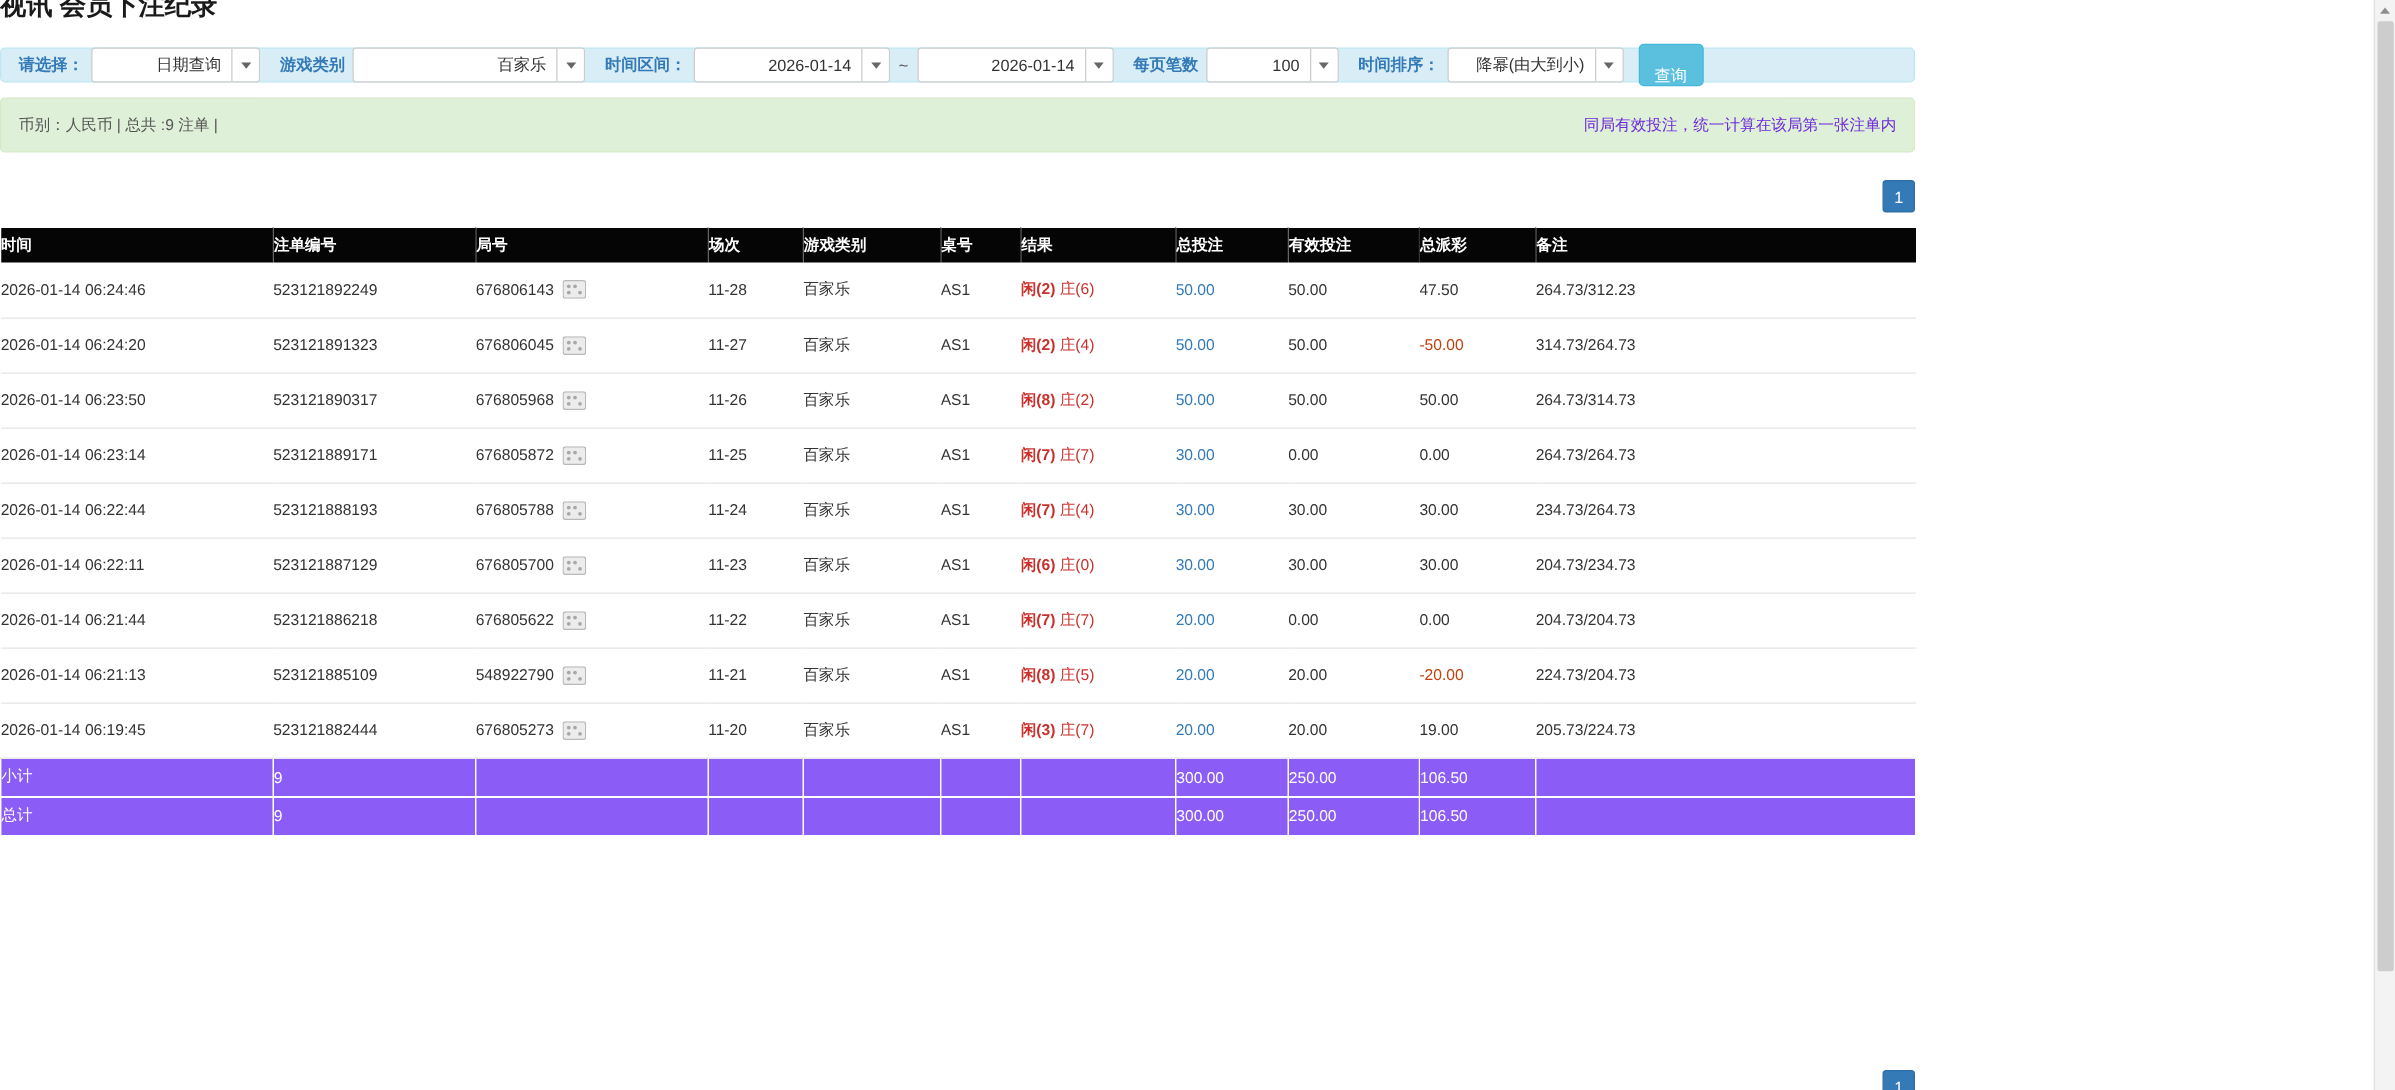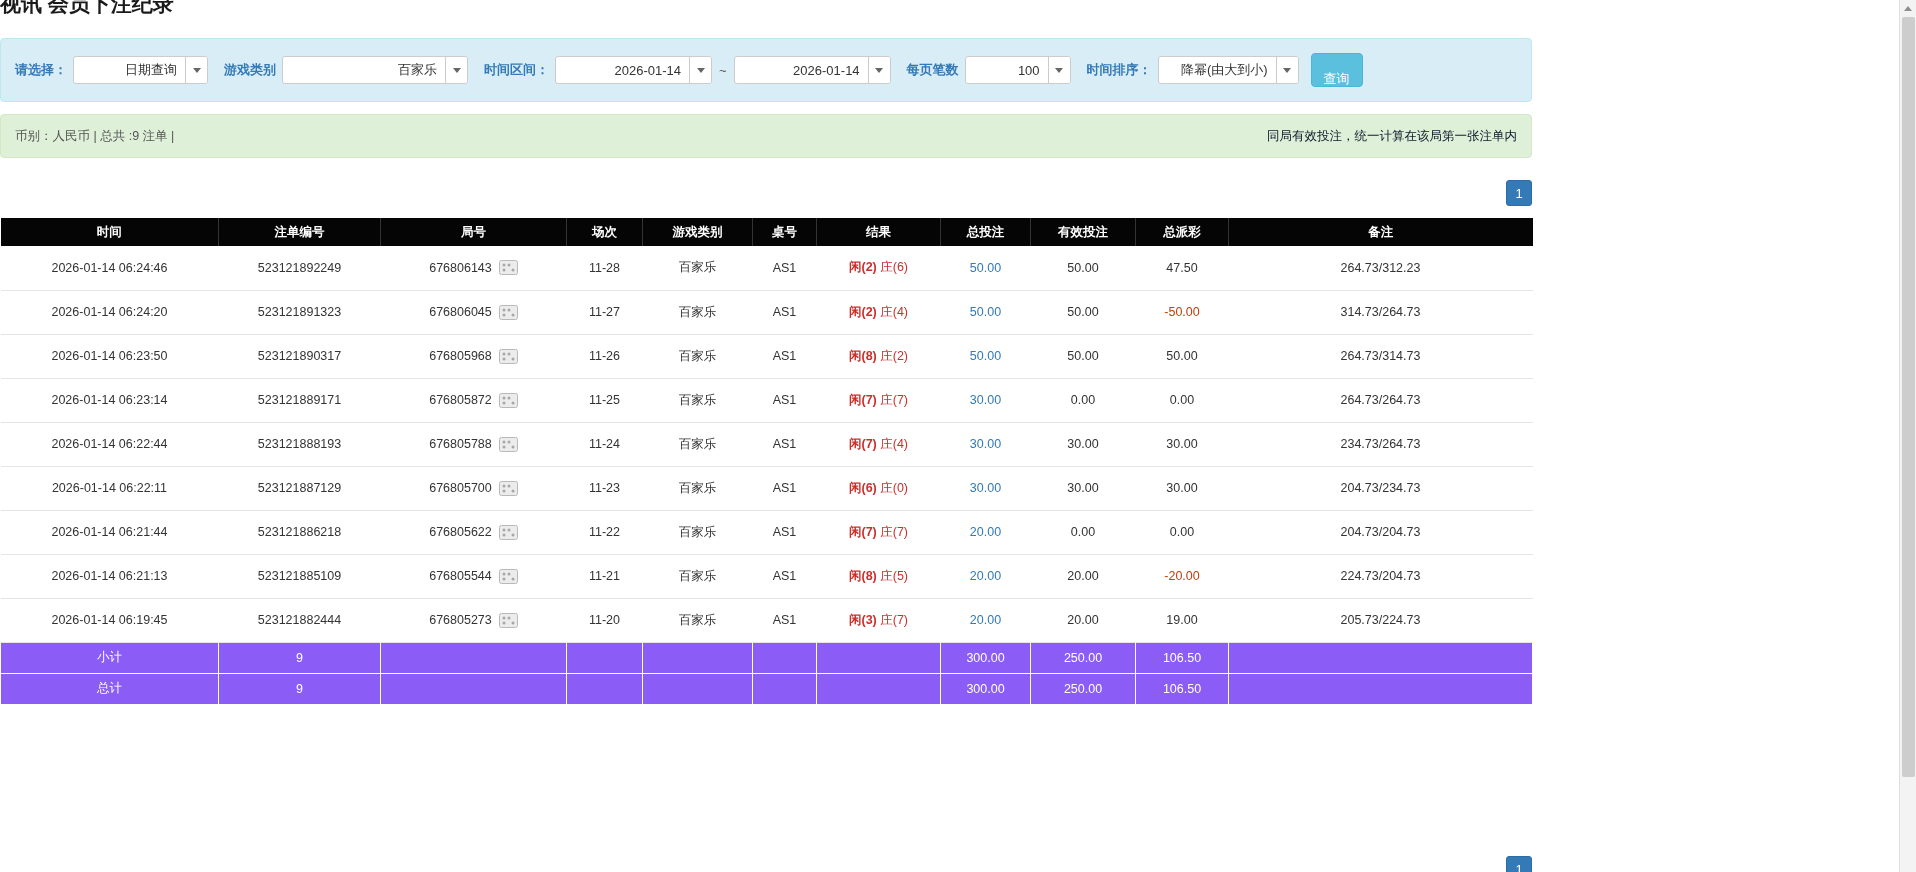--- a/index.html
+++ b/index.html
@@ -13,21 +13,21 @@
     color: #333;
   }
   .page { position: absolute; top: 0; left: 0; width: 1532px; height: 872px; }
 
   
   .title-clip { height: 22px; overflow: hidden; }
   .page-title { font-size: 21px; font-weight: 600; color: #1a1a1a; margin-top: -10px; white-space: nowrap; }
 
   
   .filter-bar {
-    margin-top: 16px; height: 64px;
+    margin-top: 16px; height: 28px;
     background: #d9edf7; border: 1px solid #bce8f1; border-radius: 4px;
     display: flex; align-items: center; padding: 0 12px; font-size: 13px;
   }
   .flabel { color: #337ab7; font-weight: bold; margin: 0 6px 0 16px; white-space: nowrap; }
   .flabel.first { margin-left: 2px; }
   .combo {
     display: flex; align-items: center; height: 28px;
     background: #fff; border: 1px solid #ccc; border-radius: 3px; overflow: hidden;
     cursor: pointer;
     text-align: right;
@@ -44,36 +44,36 @@
   }
 
   
   .summary-bar {
     margin-top: 12px; height: 44px;
     background: #dff0d8; border: 1px solid #d6e9c6; border-radius: 4px;
     display: flex; align-items: center; justify-content: space-between;
     padding: 0 14px; font-size: 12.5px; gap: 47px;
   }
   .summary-left { color: #555; }
-  .summary-right { color: #0f172a; }
+  .summary-right { color: #6d28d9; }
 
   
   .pagination-top { margin-top: 22px; display: flex; justify-content: flex-end; }
   .page-btn {
     min-width: 26px; height: 26px; padding: 0 8px;
     background: #337ab7; border: 1px solid #2e6da4; border-radius: 3px;
     color: #fff; font-size: 13px; cursor: pointer; font-family: inherit;
   }
   .pagination-bottom { position: absolute; top: 856px; right: 0; }
 
   
   table.records {
     margin-top: 12px; width: 100%;
     border-collapse: collapse; table-layout: fixed;
-    font-size: 12.5px; text-align: center;
+    font-size: 12.5px; text-align: left;
   }
   thead th {
     background: #050505; color: #fff; font-weight: bold;
     height: 28px; border-right: 1px solid #333; overflow: hidden; white-space: nowrap;
   }
   thead th:last-child { border-right: none; }
   tbody td {
     height: 44px; background: #fff; color: #333;
     border-bottom: 1px solid #e5e5e5; overflow: hidden; white-space: nowrap;
   }
@@ -376,21 +376,21 @@
           <td><span class="res-player">闲(7)</span> <span class="res-banker">庄(7)</span></td>
           <td><span class="bet-link">20.00</span></td>
           <td>0.00</td>
           <td><span class="">0.00</span></td>
           <td>204.73/204.73</td>
         </tr>
         <tr>
           <td>2026-01-14 06:21:13</td>
           <td>523121885109</td>
           <td><span class="round-wrap">
-              <span>676805544</span>
+              <span>548922790</span>
               <span class="roadmap-btn">
                 <span>
                   <svg class="roadmap-svg" width="19" height="15" viewBox="0 0 19 15">
                     <rect x="0.5" y="0.5" width="18" height="14" rx="2" fill="#ececec" stroke="#b9b9b9"></rect>
                     <circle cx="5" cy="5" r="1.5" fill="#a8a8a8"></circle>
                     <circle cx="10" cy="5" r="1.5" fill="#a8a8a8"></circle>
                     <circle cx="5" cy="10" r="1.5" fill="#a8a8a8"></circle>
                     <circle cx="14" cy="10" r="1.5" fill="#a8a8a8"></circle>
                   </svg>
                 </span>

